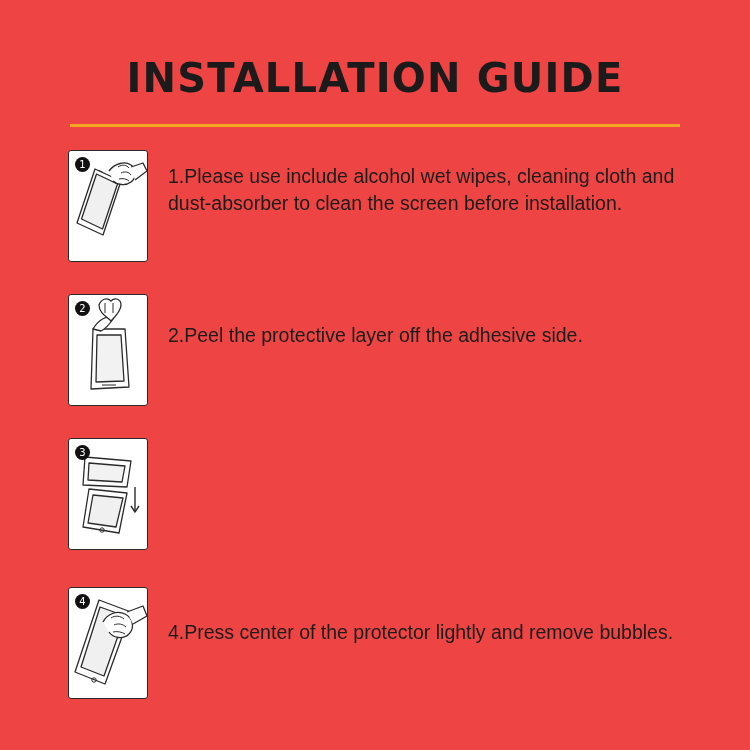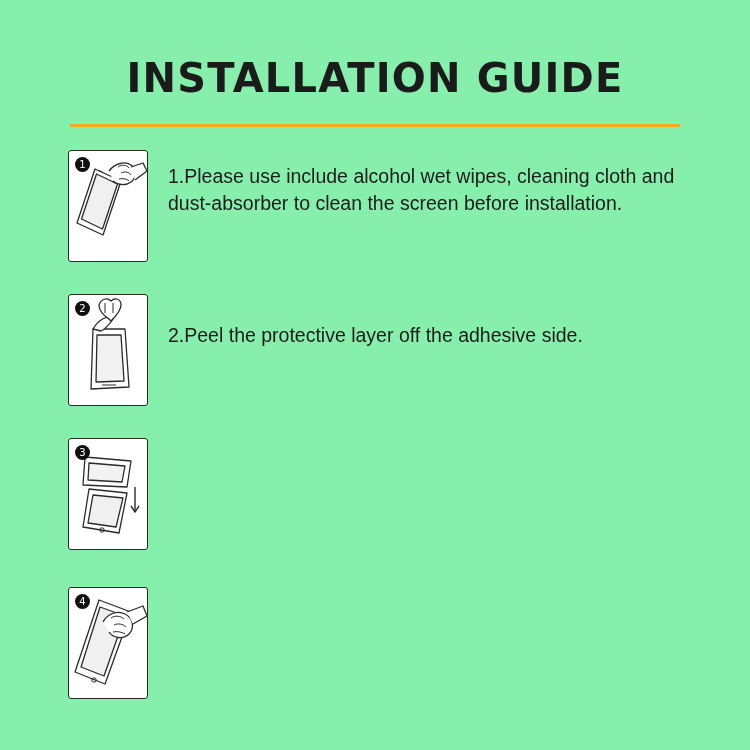--- a/index.html
+++ b/index.html
@@ -14,21 +14,21 @@
     color: #1a1a1a;
     position: relative;
     overflow: hidden;
   }
   .page {
     position: absolute;
     left: 0;
     top: 0;
     width: 750px;
     height: 750px;
-    background: #86efac;
+    background: #ef4444;
   }
   .title {
     position: absolute;
     left: 0;
     top: 55px;
     width: 750px;
     text-align: center;
     font-size: 40px;
     font-weight: bold;
     letter-spacing: 1.2px;
@@ -196,16 +196,19 @@
 
             <path d="M34 34 C38 26, 48 22, 56 26 C64 30, 66 40, 60 46 C54 52, 44 50, 40 44" fill="#ffffff"></path>
             <path d="M42 30 C46 27, 52 28, 55 31" stroke-width="1"></path>
             <path d="M45 37 C49 35, 54 36, 57 39" stroke-width="1"></path>
             <path d="M44 44 C48 43, 53 44, 56 46" stroke-width="1"></path>
 
             <path d="M58 24 L74 18 L78 28 L64 36" fill="#ffffff"></path>
           </g>
         </svg>
       </div>
+      <div class="step-text t4">
+        <span class="num">4.</span><span>Press center of the protector lightly and remove bubbles.</span>
+      </div>
     </div>
 
   </div>
 </div>
 
 </body></html>

